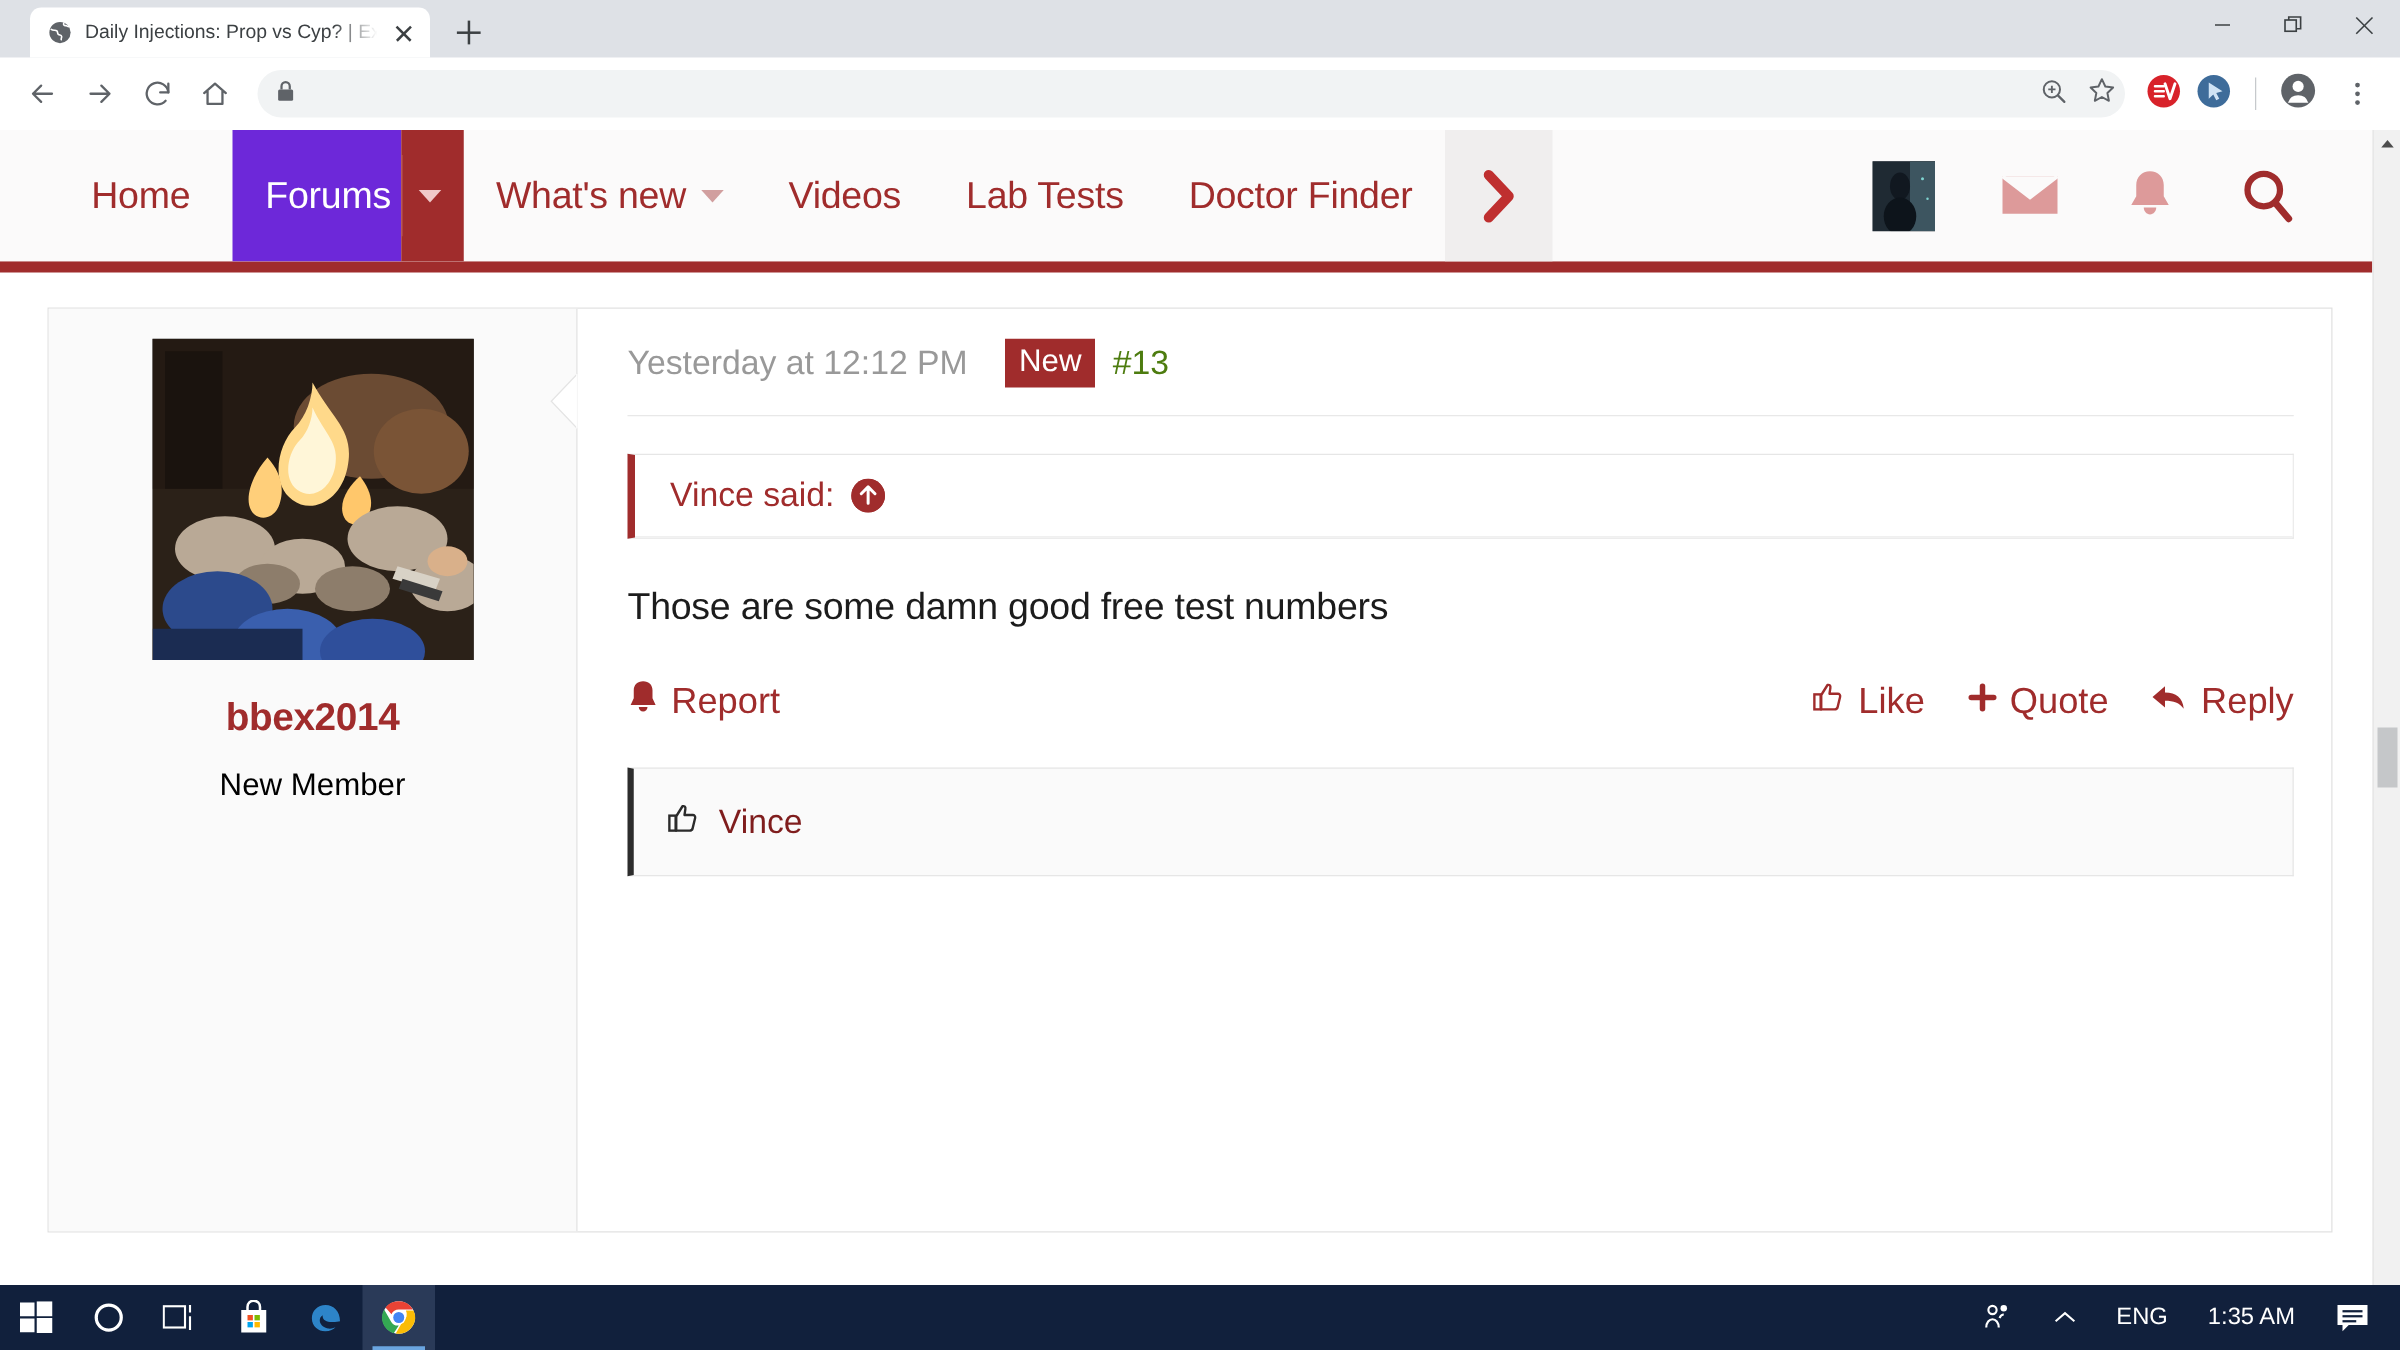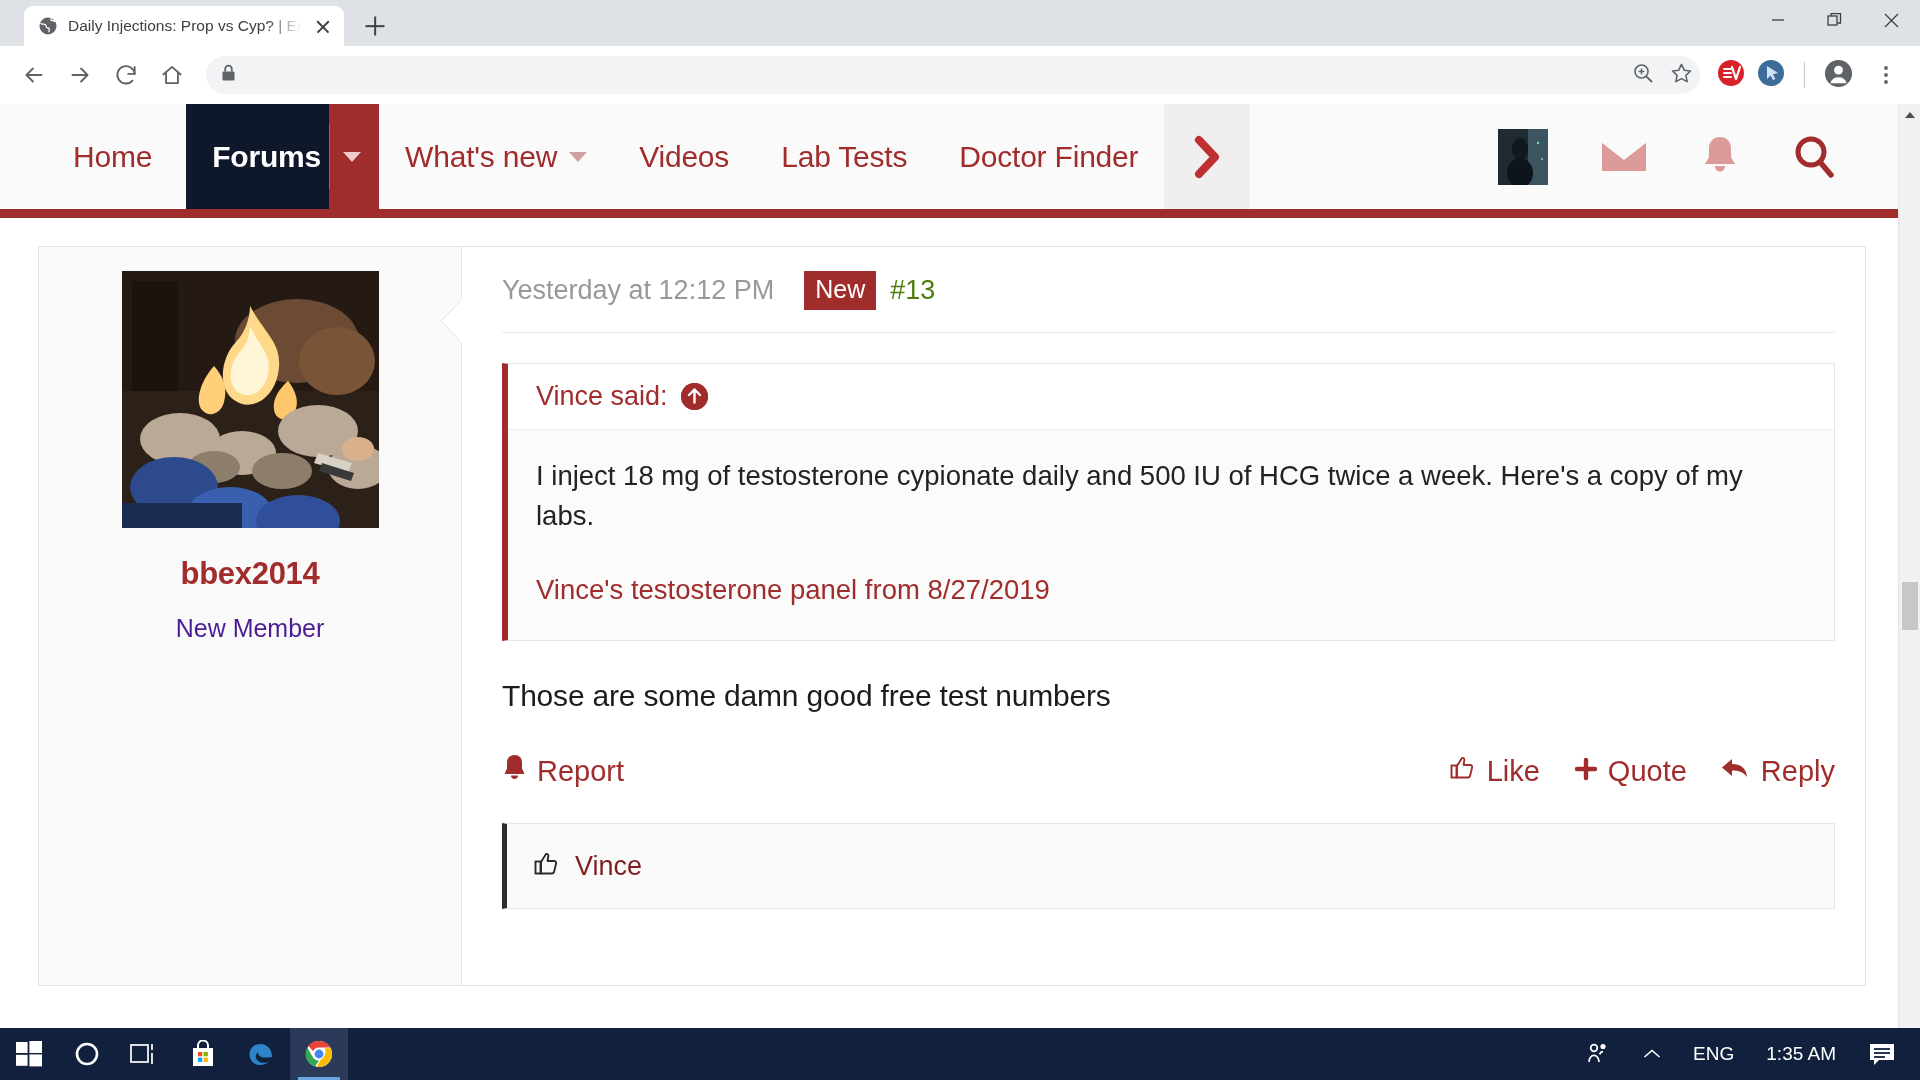--- a/index.html
+++ b/index.html
@@ -62,21 +62,21 @@
   .viewport { position: absolute; top: 104px; left: 0; width: 1920px; height: 924px; background: #fff; display: flex; }
   .page { flex: 1 1 auto; height: 924px; overflow: hidden; position: relative; background: #fff; }
 
   
   .sitenav { height: 105px; background: #fbfafa; display: flex; align-items: stretch; position: relative; padding-left: 29px; }
   .navitem {
     display: flex; align-items: center; padding: 0 26px; font-size: 30px; color: #a02c2c;
     white-space: nowrap; letter-spacing: -0.2px;
   }
   .navitem.first { padding-left: 44px; padding-right: 34px; }
-  .navitem.active { background: #0f172a; color: #ffffff; font-weight: bold; padding-right: 8px; }
+  .navitem.active { background: #6d28d9; color: #ffffff; font-weight: normal; padding-right: 8px; }
   .navcaret { display: flex; align-items: center; padding-right: 18px; background: #a02c2c; position: relative; }
   .navcaret .sep { position: absolute; left: 0; top: 20px; bottom: 20px; width: 1px; background: #b95b5b; }
   .tri { width: 0; height: 0; border-left: 9px solid transparent; border-right: 9px solid transparent; }
   .tri-white { border-top: 10px solid #f0c9c9; margin-left: 14px; }
   .tri-red { border-top: 10px solid #d19f9f; margin-left: 12px; }
   .nav-overflow {
     display: flex; align-items: center; justify-content: center; width: 86px;
     background: #f0eeee;
   }
   .nav-right { margin-left: auto; display: flex; align-items: center; gap: 0; padding-right: 36px; }
@@ -89,21 +89,21 @@
   .postbox { flex: 1 1 auto; display: flex; border: 1px solid #e2e2e2; background: #fff; min-height: 740px; }
   .usercol {
     width: 423px; flex: 0 0 423px; background: #fafafa; border-right: 1px solid #e4e4e4;
     padding: 24px 0 0 0; text-align: center; position: relative;
   }
   .avatar-big {
     width: 257px; height: 257px; margin: 0 auto; overflow: hidden; position: relative;
     background: #1b1410;
   }
   .username { font-size: 31px; font-weight: bold; color: #a02c2c; margin-top: 28px; letter-spacing: -0.3px; }
-  .usertitle { font-size: 25px; color: #4c1d95; margin-top: 22px; font-weight: 300; }
+  .usertitle { font-size: 25px; color: #000000; margin-top: 22px; font-weight: 300; }
   .bubble-arrow {
     position: absolute; right: -1px; top: 52px; width: 22px; height: 44px;
   }
 
   .maincol { flex: 1 1 auto; padding: 24px 30px 0 40px; position: relative; }
   .post-head { display: flex; align-items: center; padding-bottom: 22px; }
   .post-date { font-size: 27px; color: #999999; font-weight: 300; }
   .post-meta { display: flex; align-items: center; gap: 14px; margin-left: 30px; }
   .badge-new {
     background: #a02c2c; color: #fff; font-size: 25px; padding: 4px 11px 6px; font-weight: 400;
@@ -405,24 +405,20 @@
             <div class="quote">
               <div class="quote-head">
                 <span>Vince said:</span>
                 <span class="jump-icon">
                   <svg width="27" height="27" viewBox="0 0 27 27">
                     <circle cx="13.5" cy="13.5" r="13.5" fill="#a02c2c"></circle>
                     <path d="M13.5 6.5v13M8 12l5.5-5.5L19 12" stroke="#fff" stroke-width="2.4" fill="none" stroke-linecap="round" stroke-linejoin="round"></path>
                   </svg>
                 </span>
               </div>
-              <div class="quote-body">
-                <p>I inject 18 mg of testosterone cypionate daily and 500 IU of HCG twice a week. Here's a copy of my labs.</p>
-                <a class="quote-link">Vince's testosterone panel from 8/27/2019</a>
-              </div>
             </div>
 
             <div class="post-text">Those are some damn good free test numbers</div>
 
             <div class="actions">
               <div class="act">
                 <span>
                   <svg width="25" height="29" viewBox="0 0 25 29">
                       <path d="M12.5 2C7.8 2 5 5 5 9.2v6.3L2.5 21h20L20 15.5V9.2C20 5 17.2 2 12.5 2z" fill="#a02c2c"></path>
                       <path d="M9 22.5c0 2 1.6 3.6 3.5 3.6s3.5-1.6 3.5-3.6" fill="#a02c2c"></path>

